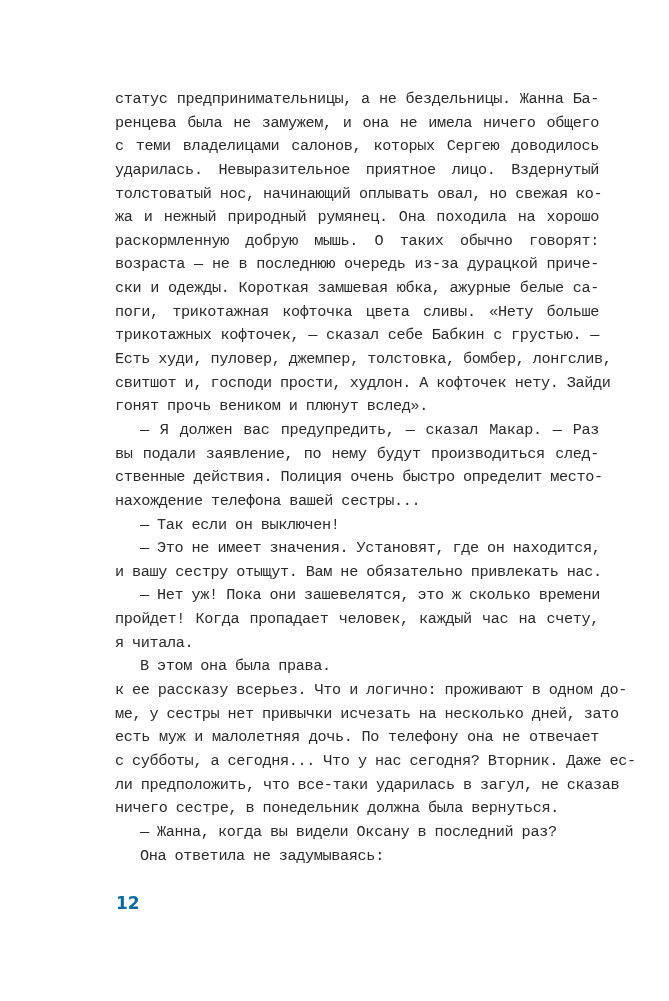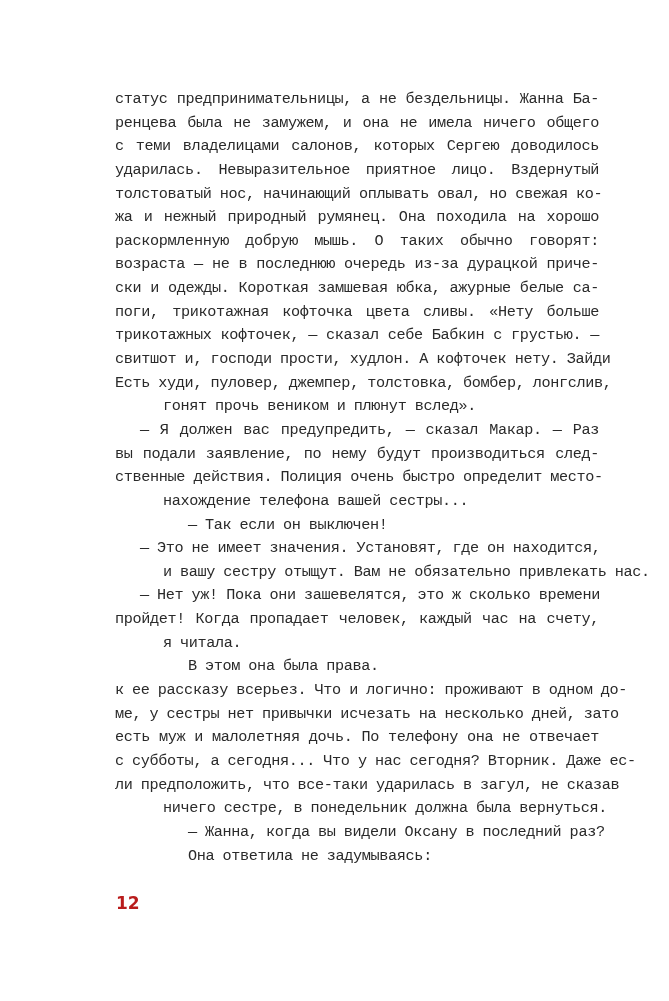--- a/index.html
+++ b/index.html
@@ -15,45 +15,45 @@
       font-family: Liberation Mono, monospace;
       font-size: 15.2px;
       line-height: 23.65px;
       height: 23.65px;
       white-space: nowrap;
       text-align: justify;
       text-align-last: justify;
       letter-spacing: -0.35px;
       word-spacing: -0.5px;
     }
-    .line.last { text-align-last: left; margin-left: 48px; }
+    .line.last { text-align-last: left; }
     .line.indent { padding-left: 25px; }
     .page-number {
       position: absolute; left: 116px; top: 893px;
       font-family: "DejaVu Sans", "Liberation Sans", sans-serif;
-      font-size: 17px; font-weight: 600; color: #b91c1c;
+      font-size: 17px; font-weight: 600; color: #0369a1;
     }
   </style>
 </head>
 <body>
 
 <div class="page" id="page-body">
     <div class="line">статус предпринимательницы, а не бездельницы. Жанна Ба-</div>
     <div class="line">ренцева была не замужем, и она не имела ничего общего</div>
     <div class="line">с теми владелицами салонов, которых Сергею доводилось</div>
     <div class="line">ударилась. Невыразительное приятное лицо. Вздернутый</div>
     <div class="line">толстоватый нос, начинающий оплывать овал, но свежая ко-</div>
     <div class="line">жа и нежный природный румянец. Она походила на хорошо</div>
     <div class="line">раскормленную добрую мышь. О таких обычно говорят:</div>
     <div class="line">возраста — не в последнюю очередь из-за дурацкой приче-</div>
     <div class="line">ски и одежды. Короткая замшевая юбка, ажурные белые са-</div>
     <div class="line">поги, трикотажная кофточка цвета сливы. «Нету больше</div>
     <div class="line">трикотажных кофточек, — сказал себе Бабкин с грустью. —</div>
+    <div class="line">Есть худи, пуловер, джемпер, толстовка, бомбер, лонгслив,</div>
     <div class="line">свитшот и, господи прости, худлон. А кофточек нету. Зайди</div>
-    <div class="line">Есть худи, пуловер, джемпер, толстовка, бомбер, лонгслив,</div>
     <div class="line last">гонят прочь веником и плюнут вслед».</div>
     <div class="line indent">— Я должен вас предупредить, — сказал Макар. — Раз</div>
     <div class="line">вы подали заявление, по нему будут производиться след-</div>
     <div class="line">ственные действия. Полиция очень быстро определит место-</div>
     <div class="line last">нахождение телефона вашей сестры...</div>
     <div class="line indent last">— Так если он выключен!</div>
     <div class="line indent">— Это не имеет значения. Установят, где он находится,</div>
     <div class="line last">и вашу сестру отыщут. Вам не обязательно привлекать нас.</div>
     <div class="line indent">— Нет уж! Пока они зашевелятся, это ж сколько времени</div>
     <div class="line">пройдет! Когда пропадает человек, каждый час на счету,</div>

